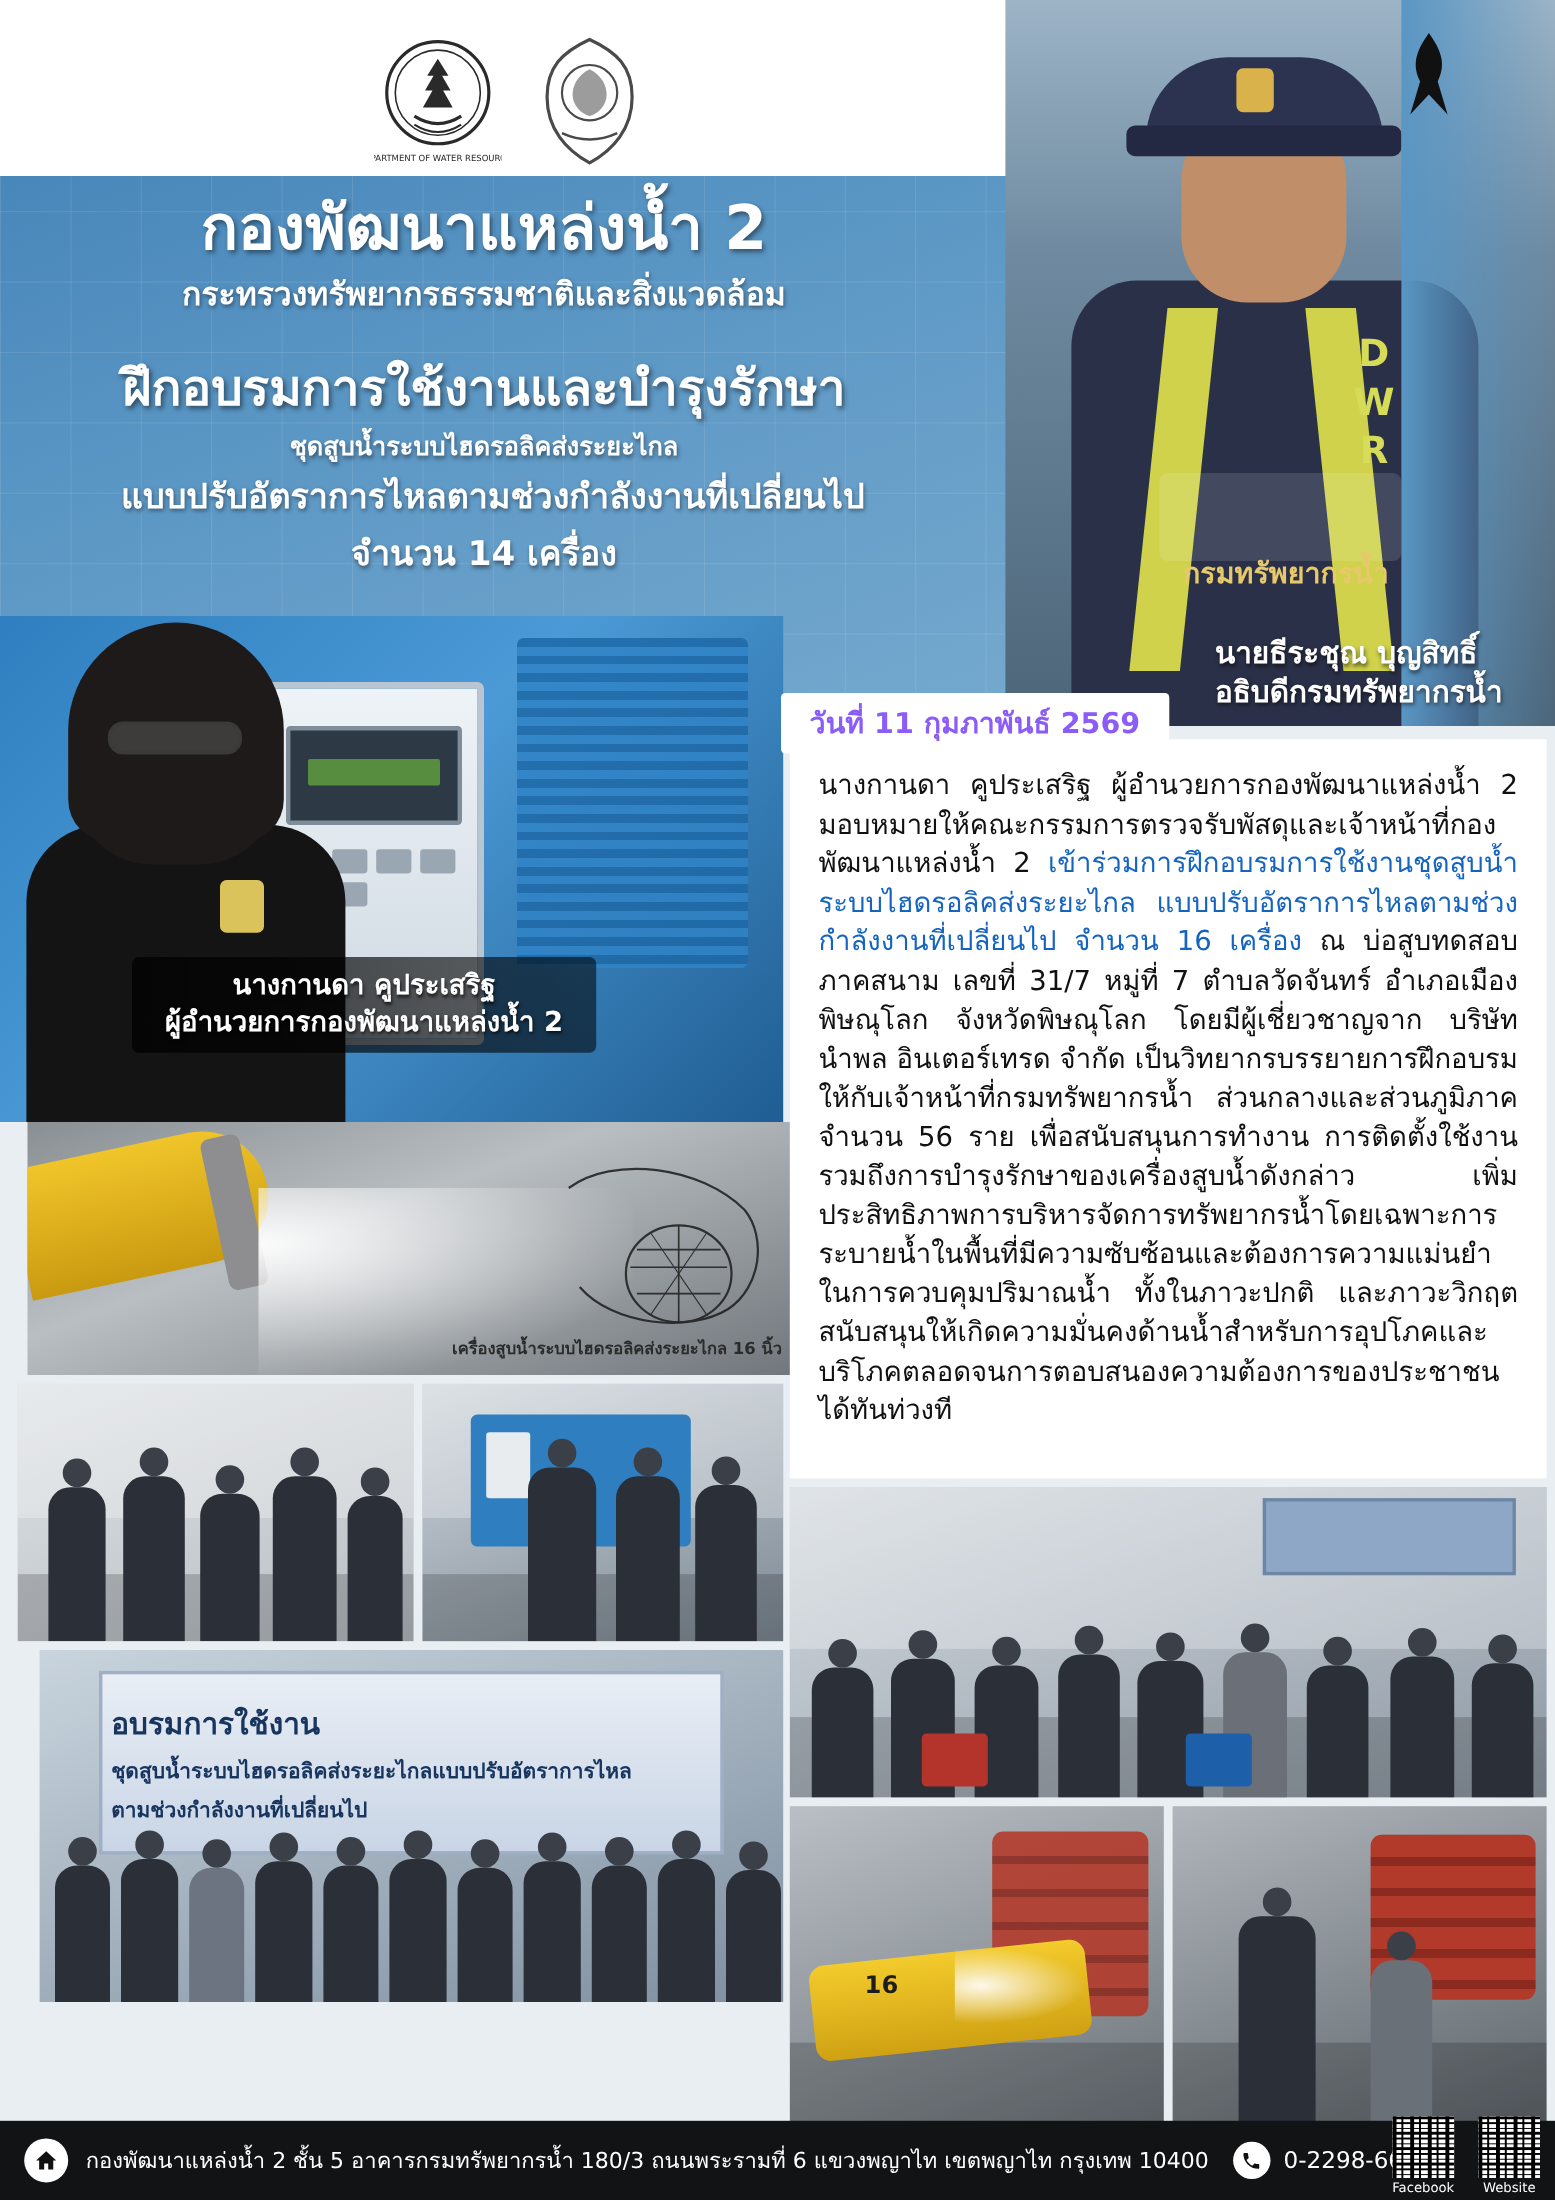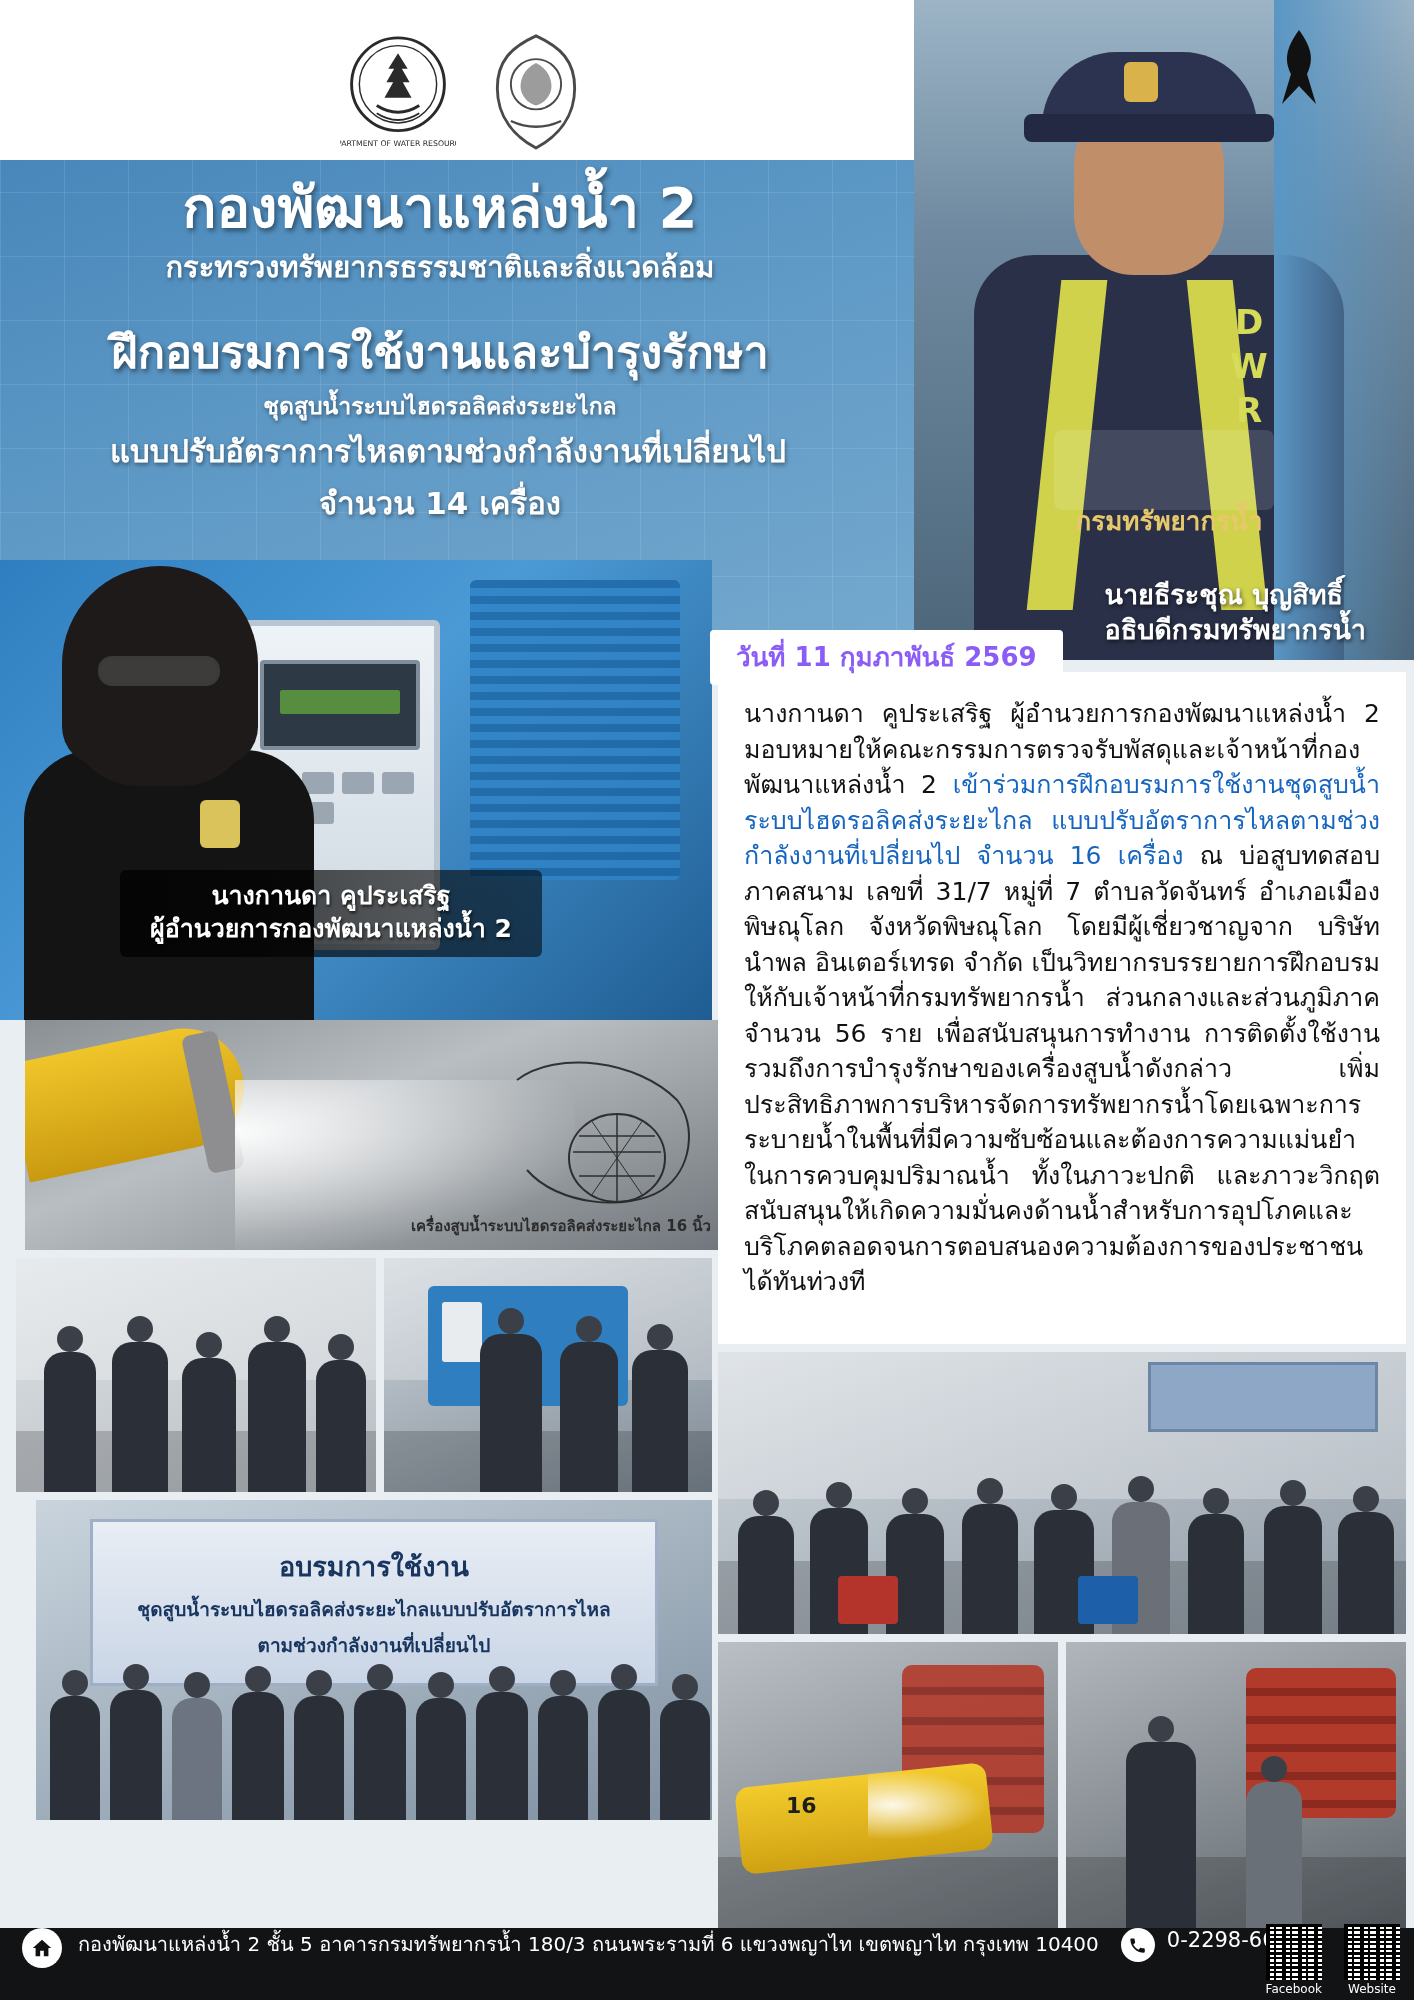--- a/index.html
+++ b/index.html
@@ -243,21 +243,21 @@
     content: ""; position: absolute; left: 50%; transform: translateX(-50%);
     top: -26px; width: 26px; height: 26px; background: #3a3f48; border-radius: 50%;
   }
   .floor { position: absolute; left: 0; right: 0; bottom: 0; height: 26%; background: rgba(0,0,0,.18); }
   .wall { position: absolute; left: 0; right: 0; top: 0; height: 52%; background: rgba(255,255,255,.28); }
 
   .banner {
     position: absolute; left: 8%; top: 6%; width: 84%; height: 52%;
     background: linear-gradient(180deg,#e9eef5,#c9d5e6);
     border: 3px solid #9fb0c6;
-    display: flex; flex-direction: column; align-items: center; justify-content: center;
+    display: flex; flex-direction: column; align-items: flex-start; justify-content: center;
     gap: 6px; padding: 8px; text-align: center; font-family: Liberation Mono, monospace;
   }
   .banner-t1 { font-size: 27px; font-weight: bold; color: #17355f; }
   .banner-t2 { font-size: 19px; font-weight: bold; color: #17355f; }
   .banner-t3 { font-size: 19px; font-weight: bold; color: #17355f; }
 
   .pipe-yellow {
     position: absolute; left: 6%; top: 46%; width: 74%; height: 30%;
     background: linear-gradient(180deg,#f3cb2c,#cfa113); border-radius: 14px; transform: rotate(-6deg);
   }
@@ -265,21 +265,21 @@
   .pipe-red-stack {
     position: absolute; right: 4%; top: 8%; width: 42%; height: 58%;
     background: repeating-linear-gradient(180deg,#b23a2b 0 22px,#8c2a1f 22px 30px);
     border-radius: 10px; opacity: .9;
   }
 
   
   .footer {
     position: absolute; left: 0; bottom: 0; width: 1414px; height: 72px;
     background: #111315; color: #fff;
-    display: flex; align-items: flex-start;
+    display: flex; align-items: center;
   }
   .footer-home {
     width: 40px; height: 40px; margin-left: 22px;
     background: #fff; border-radius: 50%;
     display: flex; align-items: center; justify-content: center;
   }
   .footer-addr { margin-left: 16px; font-size: 20px; }
   .footer-phone-ic {
     width: 34px; height: 34px; margin-left: 22px;
     background: #fff; border-radius: 50%;

